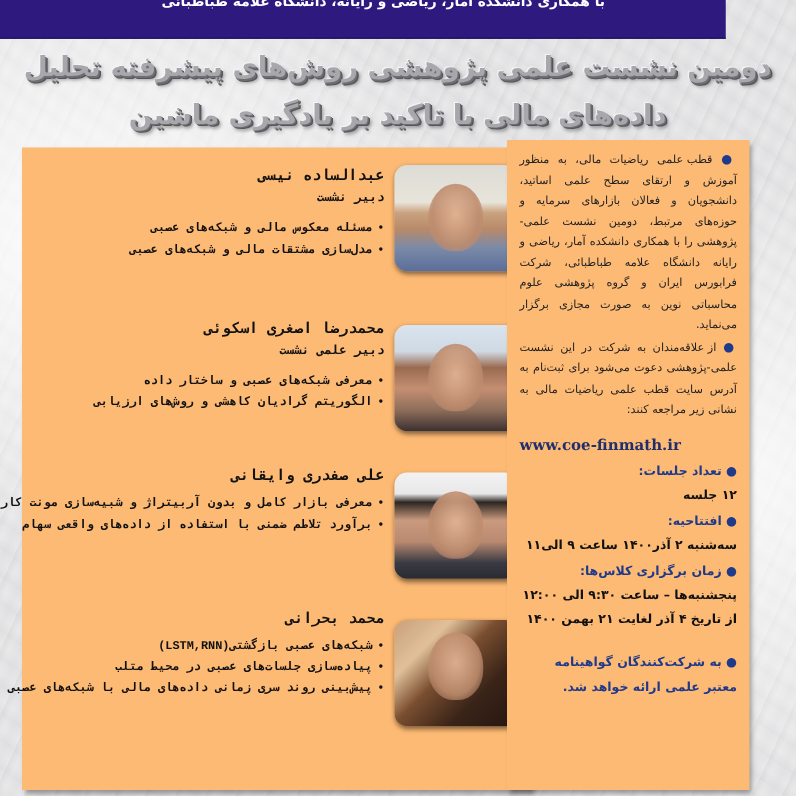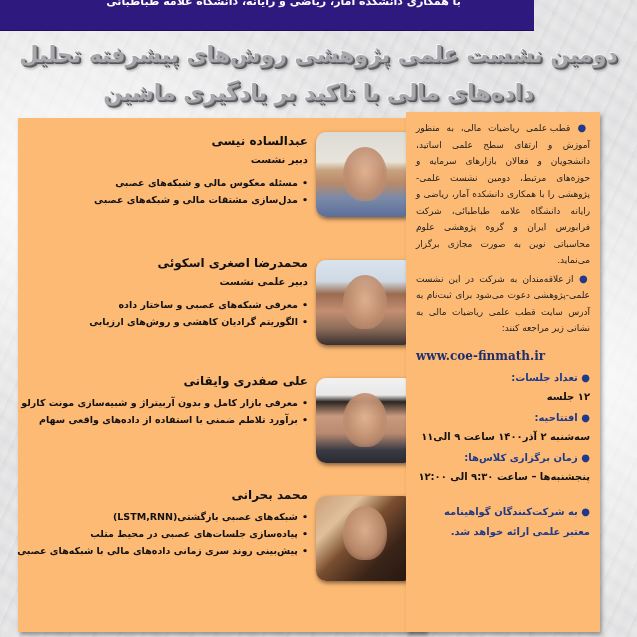--- a/index.html
+++ b/index.html
@@ -9,21 +9,21 @@
     font-family: "DejaVu Sans", sans-serif;
     background: #e9e9ea;
     background-image:
       radial-gradient(ellipse at 10% 30%, rgba(255,255,255,0.9) 0%, rgba(255,255,255,0) 40%),
       radial-gradient(ellipse at 90% 60%, rgba(255,255,255,0.8) 0%, rgba(255,255,255,0) 45%),
       repeating-linear-gradient(115deg, rgba(180,180,185,0.18) 0px, rgba(255,255,255,0) 6px, rgba(200,200,205,0.15) 14px, rgba(255,255,255,0) 22px),
       repeating-linear-gradient(35deg, rgba(170,170,175,0.12) 0px, rgba(255,255,255,0) 9px, rgba(190,190,195,0.1) 18px);
     direction: rtl;
   }
   .banner {
-    position: absolute; left: 0; top: 0; width: 534px; height: 31px;
+    position: absolute; left: 0; top: 0; width: 581px; height: 31px;
     background: #2e1a7e;
     border-bottom: 1px solid #1e0f5e;
     color: #ffffff;
     font-size: 11px; font-weight: bold;
     text-align: center;
     line-height: 14px;
     padding-top: 0;
     overflow: hidden;
     padding-left: 33px;
   }
@@ -34,21 +34,21 @@
     font-weight: bold;
     font-size: 22px;
     line-height: 38px;
     color: #a8a8ac;
     text-shadow: 1px 1px 0 #6e6e72, 2px 2px 0 #55555a, 3px 3px 3px rgba(0,0,0,0.35), -1px -1px 0 #f4f4f6;
   }
   .card {
     position: absolute; background: #fdba74;
     box-shadow: 2px 3px 4px rgba(0,0,0,0.35);
   }
-  .left-card { left: 18px; top: 118px; width: 408px; height: 514px; }
+  .left-card { left: 18px; top: 118px; width: 408px; height: 514px; font-family: Liberation Mono, monospace; }
   .right-card { left: 406px; top: 112px; width: 194px; height: 520px; padding: 8px 10px 0 10px; }
 
   .speaker { position: absolute; right: 0; width: 380px; }
   .speaker .photo {
     position: absolute; right: 12px; top: 0;
     width: 98px; height: 85px;
     border-radius: 10px;
     box-shadow: 1px 2px 4px rgba(0,0,0,0.5);
     overflow: hidden;
   }
@@ -161,15 +161,16 @@
   <div class="url">www.coe-finmath.ir</div>
 
   <div class="rc-head"><span class="dot">● </span><span>تعداد جلسات:</span></div>
   <div class="rc-val">۱۲ جلسه</div>
 
   <div class="rc-head"><span class="dot">● </span><span>افتتاحیه:</span></div>
   <div class="rc-val">سه‌شنبه ۲ آذر۱۴۰۰ ساعت ۹ الی۱۱</div>
 
   <div class="rc-head"><span class="dot">● </span><span>زمان برگزاری کلاس‌ها:</span></div>
   <div class="rc-val">پنجشنبه‌ها – ساعت ۹:۳۰ الی ۱۲:۰۰</div>
+  <div class="rc-val">از تاریخ ۴ آذر لغایت ۲۱ بهمن ۱۴۰۰</div>
 
   <div class="rc-cert"><span class="dot">● </span><span>به شرکت‌کنندگان گواهینامه معتبر علمی ارائه خواهد شد.</span></div>
 </div>
 
 </body></html>

